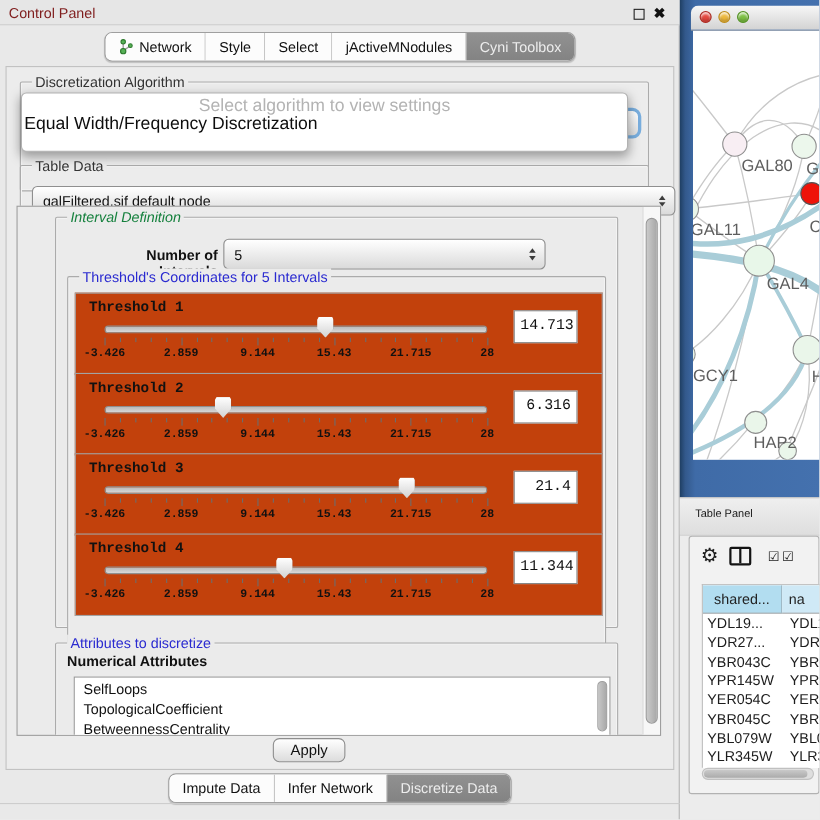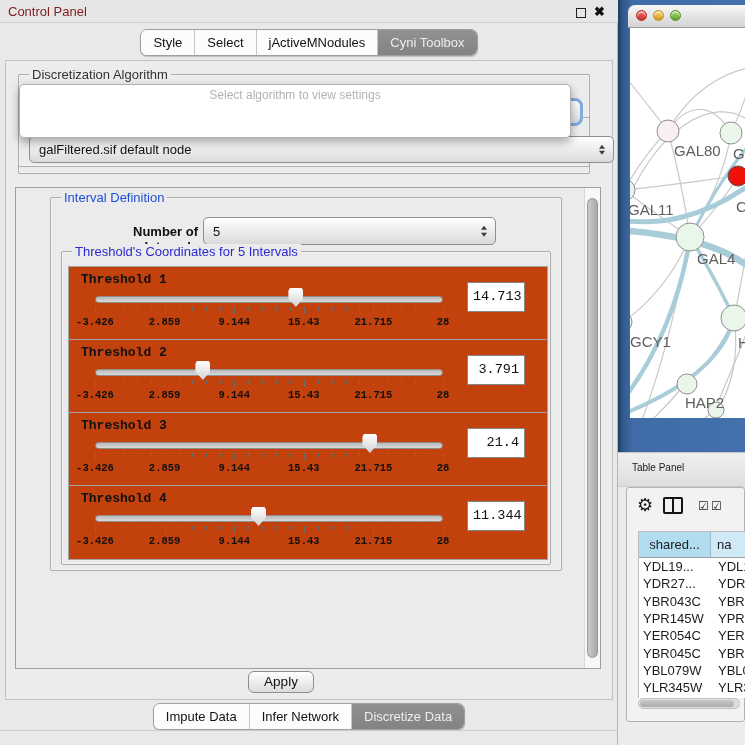--- a/index.html
+++ b/index.html
@@ -21,36 +21,36 @@
   .seg-tab:last-child{border-right:none;}
   .seg-tab.selected{background:linear-gradient(#919191,#838383);color:#ededed;border-right-color:#7d7d7d;}
   #top-tabs-wrap{left:0;top:29px;width:618px;text-align:center;}
   #bottom-tabs-wrap{left:0;top:703px;width:618px;text-align:center;}
   #cp-bottom-line{left:0;top:730px;width:618px;height:1px;background:#cdcdcd;}
 
   #cp-content{left:5px;top:60px;width:608px;height:640px;background:#ececec;border:1px solid #c2c2c2;}
 
   .group-box{border:1px solid #ababab;border-radius:2px;box-shadow:inset 0 0 0 1px #f3f3f3;}
   .group-label{position:absolute;top:-8px;left:10px;padding:0 3px;font-size:13px;background:#ececec;white-space:nowrap;}
-  .green-label{color:#1d4ed8;}
+  .green-label{color:#15803d;font-style:italic;}
   .blue-label{color:#2a2ad0;}
   .dark-label{color:#333;}
 
   
   .combo{position:absolute;background:linear-gradient(#ffffff,#dadada);border:1px solid #8f8f8f;
          border-radius:5px;font-size:13px;color:#111;display:flex;align-items:center;padding:0 22px 0 9px;}
   .stepper{position:absolute;right:8px;top:50%;transform:translateY(-50%);display:flex;flex-direction:column;align-items:center;}
   .tri-up{width:0;height:0;border-left:3.5px solid transparent;border-right:3.5px solid transparent;border-bottom:4.5px solid #3c3c3c;margin-bottom:2.5px;}
   .tri-down{width:0;height:0;border-left:3.5px solid transparent;border-right:3.5px solid transparent;border-top:4.5px solid #3c3c3c;}
 
   
   #algo-combo{left:21px;top:37px;width:556px;height:28px;border:3px solid #79aede;border-radius:8px;
               background:linear-gradient(#fff,#ddd);z-index:5;}
   #algo-popup{left:13px;top:23px;width:552px;height:54px;background:#fff;border:1px solid #b2b2b2;border-radius:5px;
-              box-shadow:0 4px 10px rgba(0,0,0,.35);z-index:20;font-size:12px;overflow:hidden;}
+              box-shadow:0 4px 10px rgba(0,0,0,.35);z-index:20;font-size:16px;overflow:hidden;}
   #popup-placeholder{text-align:center;color:#b3b3b3;padding-top:3px;height:16px;}
   .popup-item{padding:1px 2px;color:#0d0d0d;line-height:16px;}
   .popup-item.first{font-weight:bold;}
 
   
   #scroll-area{left:9px;top:126px;width:586px;height:482px;background:#ebebeb;border:1px solid #9e9e9e;overflow:hidden;}
   #scroll-area .group-label{background:#ebebeb;}
   #main-vscroll{position:absolute;right:0;top:0;width:16px;height:480px;background:#f7f7f7;border-left:1px solid #d8d8d8;box-sizing:border-box;}
   #main-vscroll-thumb{position:absolute;left:2px;top:10px;width:11px;height:460px;border-radius:6px;
       background:linear-gradient(90deg,#cacaca,#a8a8a8);border:1px solid #989898;box-sizing:border-box;}
@@ -121,20 +121,30 @@
 
   <div id="cp-titlebar" class="abs">
     <div id="cp-title" class="abs">Control Panel</div>
     <div id="float-icon" class="abs"></div>
     <div id="close-icon" class="abs">✖</div>
   </div>
 
   <div id="top-tabs-wrap" class="abs">
     <div class="seg-tabs" id="top-tabs">
         <div class="seg-tab">
+          <svg width="14" height="15" viewBox="0 0 14 15">
+            <line x1="4" y1="3" x2="4" y2="11" stroke="#9a9a9a" stroke-width="1.2"></line>
+            <line x1="4" y1="11" x2="10" y2="7" stroke="#9a9a9a" stroke-width="1.2"></line>
+            <circle cx="4" cy="3" r="2" fill="#55b055" stroke="#2e7a2e"></circle>
+            <circle cx="4" cy="11.5" r="2.4" fill="#55b055" stroke="#2e7a2e"></circle>
+            <circle cx="10.5" cy="6.5" r="1.7" fill="#55b055" stroke="#2e7a2e"></circle>
+          </svg>
+          <span>Network</span>
+        </div>
+        <div class="seg-tab">
           <span>Style</span>
         </div>
         <div class="seg-tab">
           <span>Select</span>
         </div>
         <div class="seg-tab">
           <span>jActiveMNodules</span>
         </div>
         <div class="seg-tab selected">
           <span>Cyni Toolbox</span>
@@ -145,24 +155,25 @@
   <div id="cp-content" class="abs">
 
     <div class="group-box abs" id="algo-group" style="left:12px;top:13px;width:572px;height:100px;">
       <span class="group-label dark-label">Discretization Algorithm</span>
     </div>
     <div id="algo-combo" class="abs"></div>
 
     <div id="algo-popup" class="abs">
       <div id="popup-placeholder">Select algorithm to view settings</div>
       <div id="popup-items">
+          <div class="popup-item">Equal Width/Frequency Discretization</div>
         </div>
     </div>
 
-    <div class="group-box abs" style="left:12px;top:56px;width:572px;height:50px;text-align:right;">
+    <div class="group-box abs" style="left:12px;top:89px;width:572px;height:50px;text-align:right;">
       <span class="group-label dark-label">Table Data</span>
       <div class="combo" style="left:10px;top:18px;width:552px;height:25px;">
         <span>galFiltered.sif default node</span>
         <span class="stepper">
             <span class="tri-up"></span>
             <span class="tri-down"></span>
           </span>
       </div>
     </div>
 
@@ -173,21 +184,21 @@
 
         <div class="abs" style="left:37px;top:26px;width:110px;font-size:13px;font-weight:bold;color:#111;text-align:right;">Number of Intervals</div>
         <div class="combo" style="left:152px;top:19px;width:260px;height:26px;">
           <span>5</span>
           <span class="stepper">
               <span class="tri-up"></span>
               <span class="tri-down"></span>
             </span>
         </div>
 
-        <div class="group-box abs" style="left:10px;top:53px;width:490px;height:314px;background:#ebebeb;">
+        <div class="group-box abs" style="left:10px;top:53px;width:490px;height:390px;background:#ebebeb;">
           <span class="group-label blue-label">Threshold's Coordinates for 5 Intervals</span>
           <div id="threshold-list">
               <div class="threshold-panel" style="top: 14px;">
                 <div class="threshold-title">Threshold 1</div>
                 <div class="slider-track"></div>
                 <div class="tick" style="left: 26px; top: 40px; height: 7px;"></div>
                 <div class="tick" style="left: 39.92px; top: 40px; height: 4px;"></div>
                 <div class="tick" style="left: 53.84px; top: 40px; height: 4px;"></div>
                 <div class="tick" style="left: 67.76px; top: 40px; height: 4px;"></div>
                 <div class="tick" style="left: 81.68px; top: 40px; height: 4px;"></div>
@@ -250,21 +261,21 @@
                 <div class="tick" style="left: 346.16px; top: 40px; height: 4px;"></div>
                 <div class="tick" style="left: 360.08px; top: 40px; height: 4px;"></div>
                 <div class="tick" style="left: 374px; top: 40px; height: 7px;"></div>
                 <div class="tick-label" style="left: 26px;">-3.426</div>
                 <div class="tick-label" style="left: 95.6px;">2.859</div>
                 <div class="tick-label" style="left: 165.2px;">9.144</div>
                 <div class="tick-label" style="left: 234.8px;">15.43</div>
                 <div class="tick-label" style="left: 304.4px;">21.715</div>
                 <div class="tick-label" style="left: 374px;">28</div>
                 <div class="slider-thumb" style="left: 126.379px;"></div>
-                <div class="value-box">3.791</div>
+                <div class="value-box">6.316</div>
               </div>
               <div class="threshold-panel" style="top: 160px;">
                 <div class="threshold-title">Threshold 3</div>
                 <div class="slider-track"></div>
                 <div class="tick" style="left: 26px; top: 40px; height: 7px;"></div>
                 <div class="tick" style="left: 39.92px; top: 40px; height: 4px;"></div>
                 <div class="tick" style="left: 53.84px; top: 40px; height: 4px;"></div>
                 <div class="tick" style="left: 67.76px; top: 40px; height: 4px;"></div>
                 <div class="tick" style="left: 81.68px; top: 40px; height: 4px;"></div>
                 <div class="tick" style="left: 95.6px; top: 40px; height: 7px;"></div>
@@ -332,20 +343,32 @@
                 <div class="tick-label" style="left: 234.8px;">15.43</div>
                 <div class="tick-label" style="left: 304.4px;">21.715</div>
                 <div class="tick-label" style="left: 374px;">28</div>
                 <div class="slider-thumb" style="left: 182.058px;"></div>
                 <div class="value-box">11.344</div>
               </div>
             </div>
         </div>
       </div>
 
+      <div class="group-box abs" style="left:34px;top:396px;width:512px;height:110px;background:#ebebeb;">
+        <span class="group-label blue-label">Attributes to discretize</span>
+        <div class="abs" style="left:10px;top:8px;font-size:13px;font-weight:bold;color:#111;">Numerical Attributes</div>
+        <div id="attr-list-box">
+          <div id="attr-list">
+              <div>SelfLoops</div>
+              <div>TopologicalCoefficient</div>
+              <div>BetweennessCentrality</div>
+            </div>
+          <div id="attr-vscroll"></div>
+        </div>
+      </div>
 
       <div id="main-vscroll">
         <div id="main-vscroll-thumb"></div>
       </div>
     </div>
 
     <div id="apply-button" class="abs">Apply</div>
   </div>
 
   <div id="bottom-tabs-wrap" class="abs">

